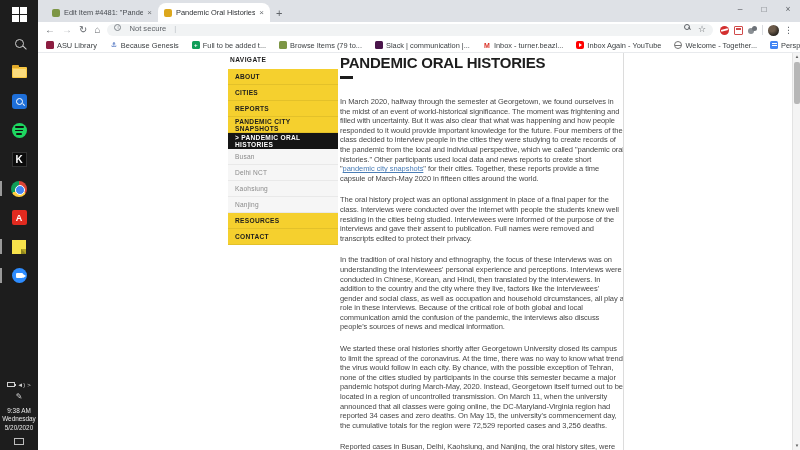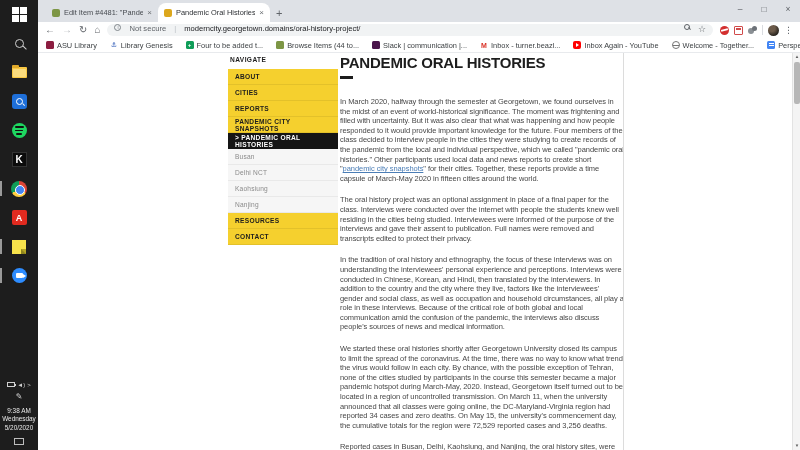--- a/index.html
+++ b/index.html
@@ -211,21 +211,20 @@
 
     <div class="toolbar">
       <span class="nav-g">←</span>
       <span class="nav-g dis">→</span>
       <span class="nav-g">↻</span>
       <span class="nav-g">⌂</span>
       <div class="omnibox">
         <span class="info-i">i</span>
         <span>Not secure</span>
         <span class="omni-sep">|</span>
-        <span class="omni-url">moderncity.georgetown.domains/oral-history-project/</span>
         <span class="omni-spacer"></span>
         <span class="mag2"></span>
         <span class="star">☆</span>
       </div>
       <div class="ext">
         <span class="adb"></span>
         <span class="ext2"></span>
         <span class="ext3"></span>
         <span class="vdiv"></span>
         <span class="avatar"></span>
@@ -233,29 +232,29 @@
       </div>
     </div>
 
     <div class="bookmarks">
       <span class="bm">
           <span class="bmi bm-asu"></span>
           <span>ASU Library</span>
         </span>
       <span class="bm">
           <span class="bmi bm-libgen">⚓</span>
-          <span>Library Genesis</span>
+          <span>Because Genesis</span>
         </span>
       <span class="bm">
           <span class="bmi bm-sheet">+</span>
-          <span>Four to be added t...</span>
+          <span>Full to be added t...</span>
         </span>
       <span class="bm">
           <span class="bmi bm-omeka"></span>
-          <span>Browse Items (44 to...</span>
+          <span>Browse Items (79 to...</span>
         </span>
       <span class="bm">
           <span class="bmi bm-slack"></span>
           <span>Slack | communication |...</span>
         </span>
       <span class="bm">
           <span class="bmi bm-gmail">M</span>
           <span>Inbox - turner.beazl...</span>
         </span>
       <span class="bm">

